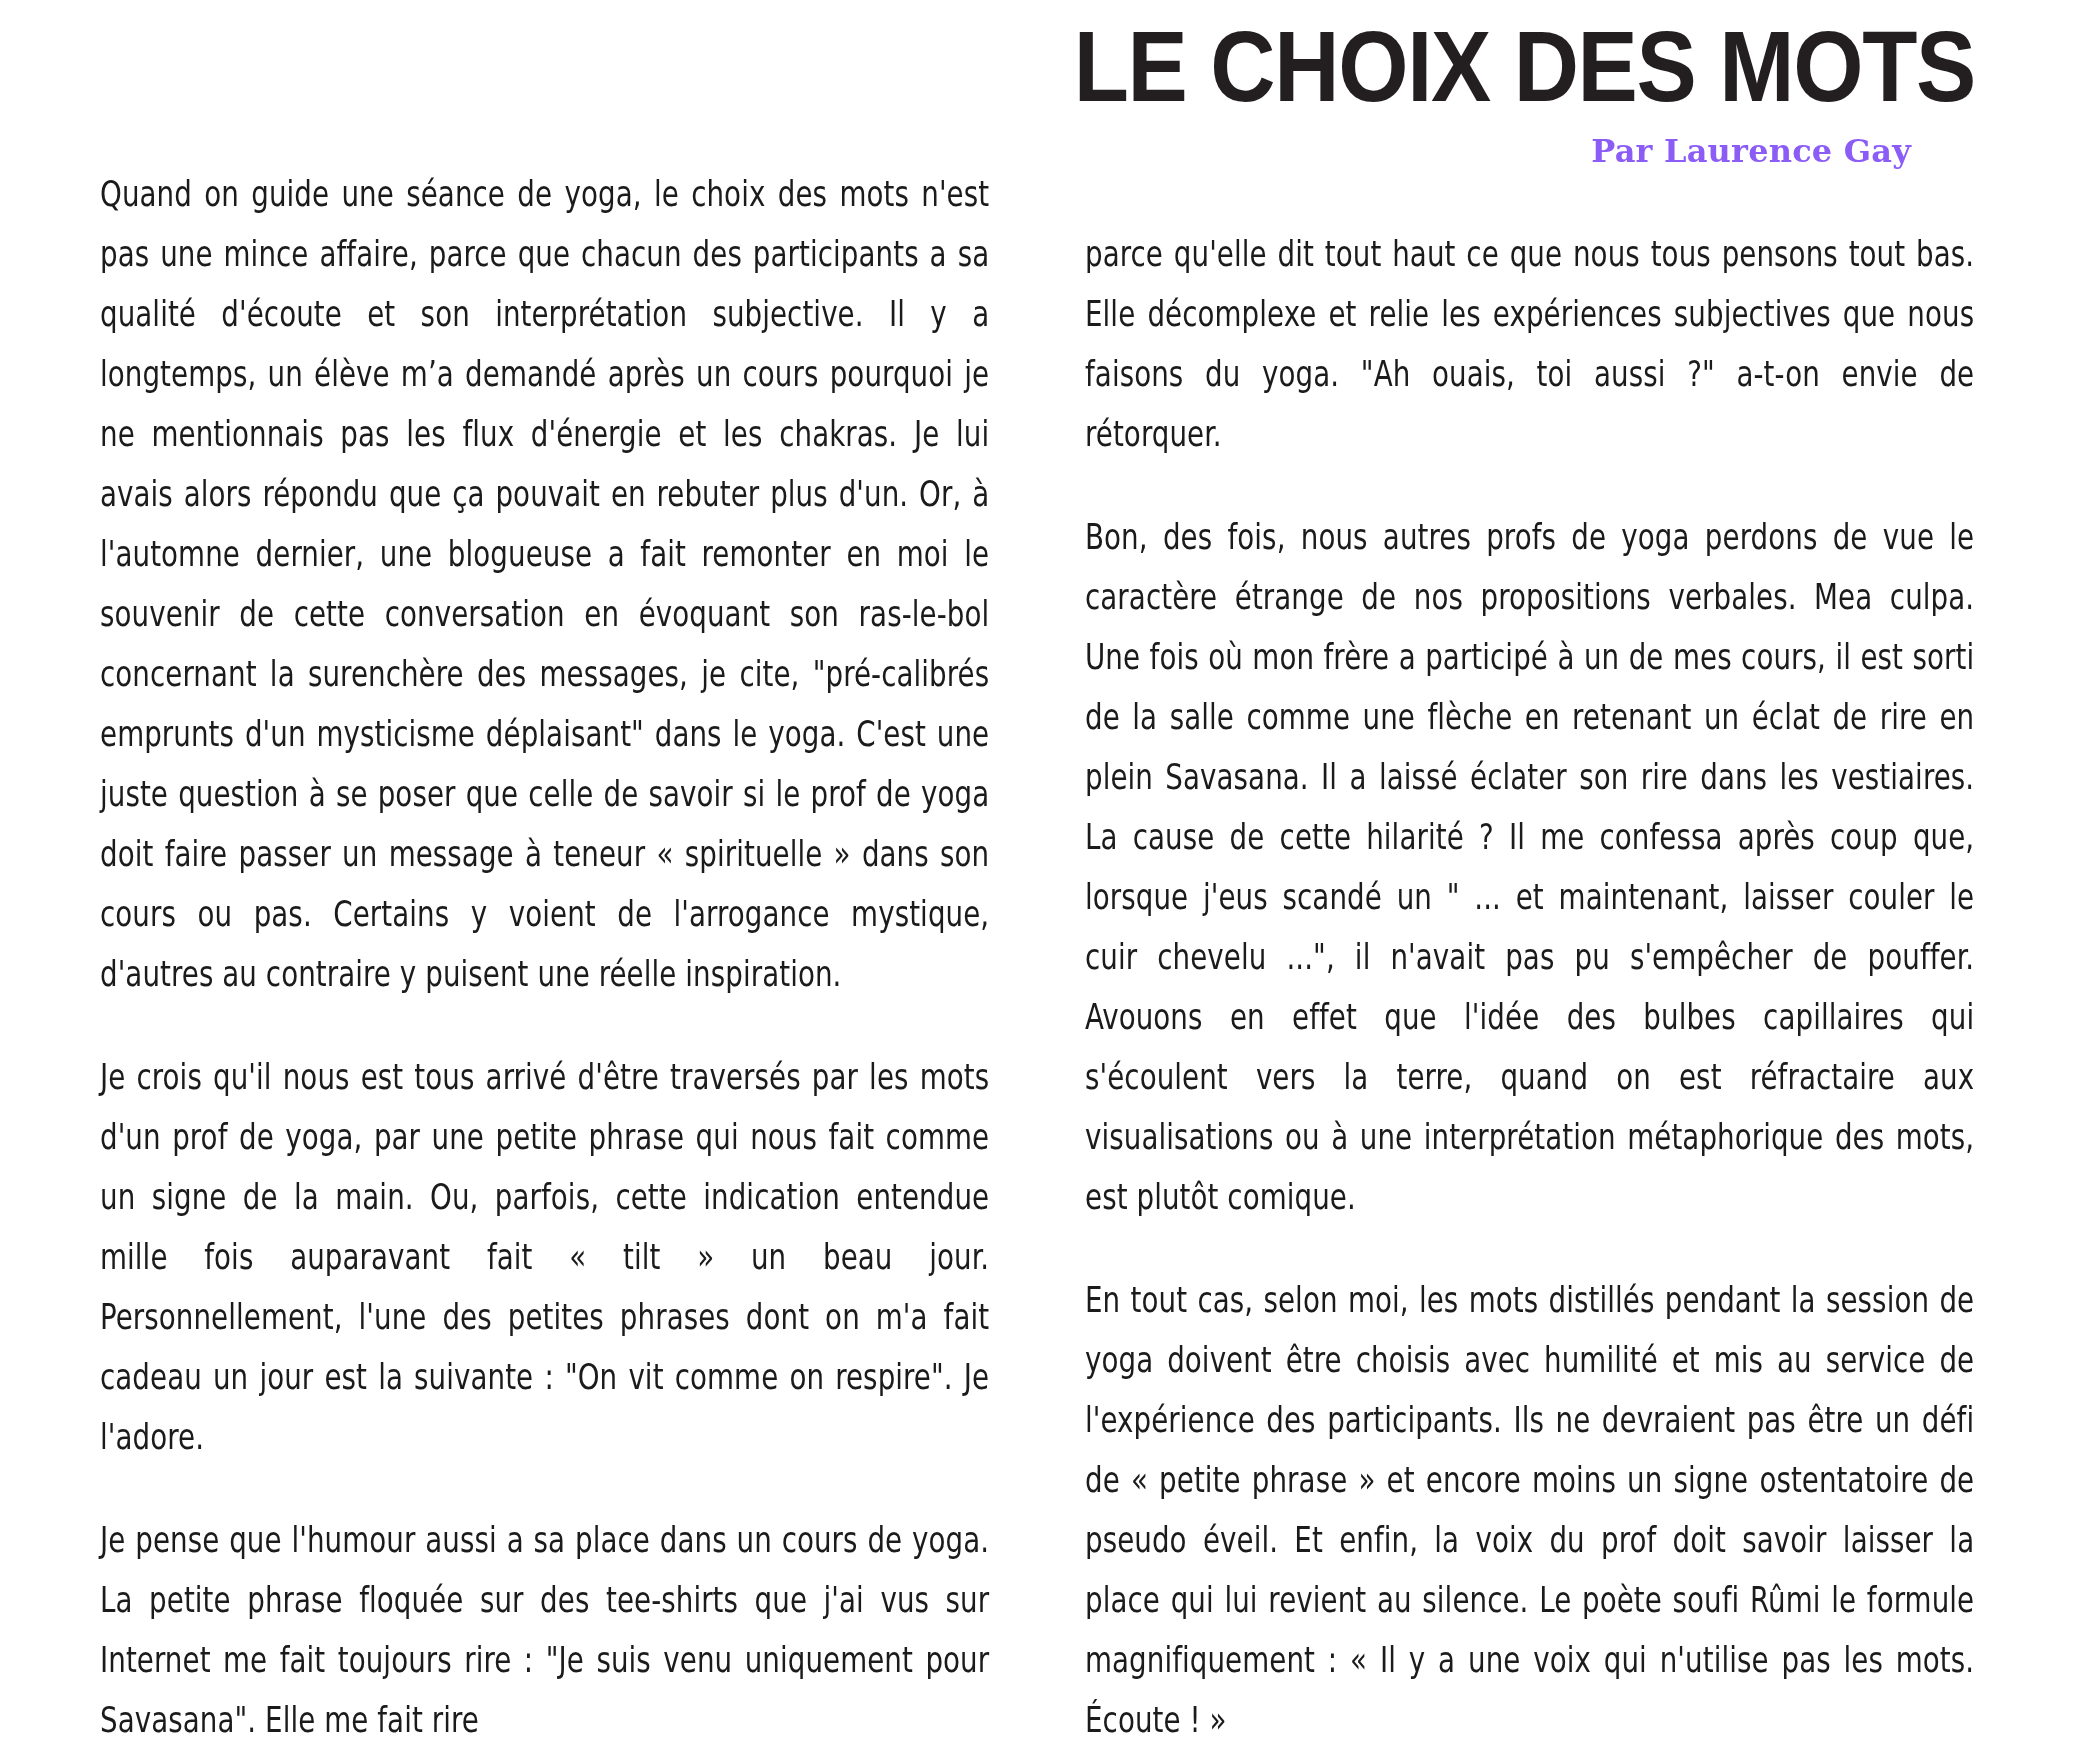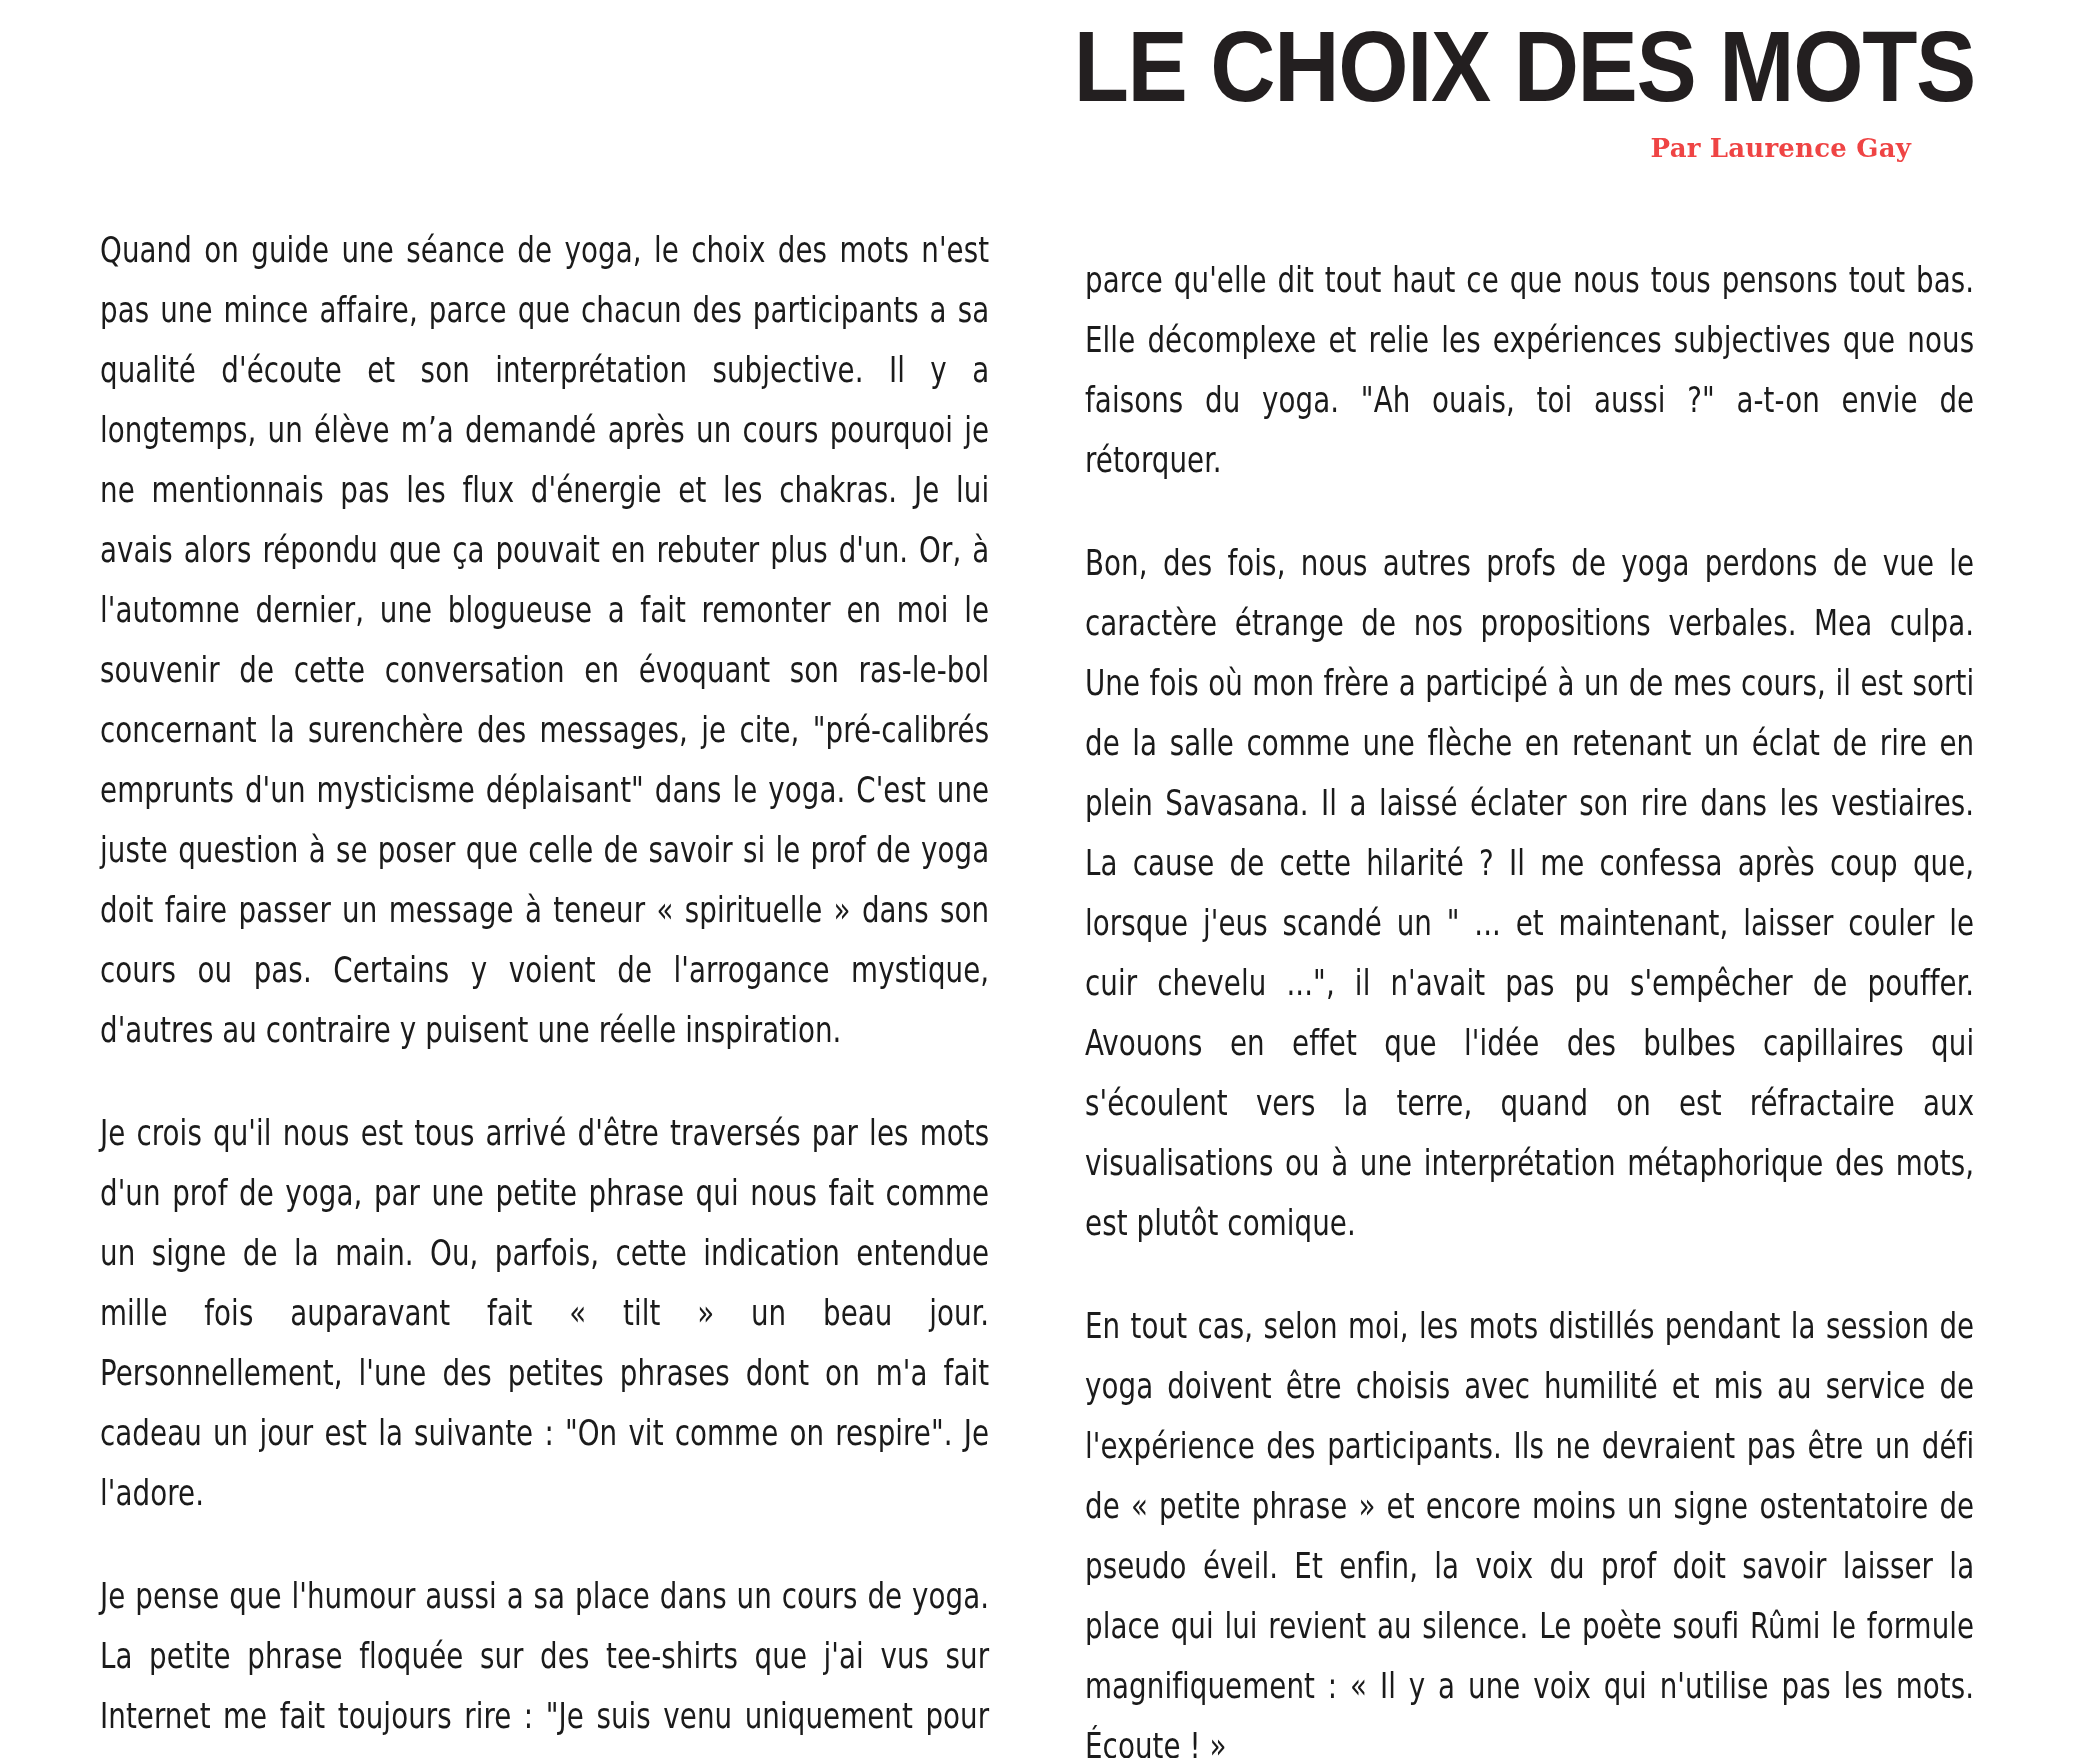--- a/index.html
+++ b/index.html
@@ -40,39 +40,39 @@
     transform: scaleX(0.895);
     transform-origin: right center;
     white-space: nowrap;
   }
 
   .article-byline {
     margin: 15.5px 0 0 0;
     text-align: right;
     font-family: "DejaVu Serif", "Liberation Serif", serif;
     font-weight: 700;
-    font-size: 26px;
+    font-size: 32px;
     line-height: 1.1;
     letter-spacing: 0.2px;
-    color: #ef4444;
+    color: #8b5cf6;
     padding-right: 64px;
   }
 
   
 
   .columns {
     position: absolute;
     left: 100px;
     top: 275px;
     width: 1875px;
     height: 1475px;
     display: flex;
     flex-direction: row;
     justify-content: space-between;
-    align-items: center;
+    align-items: flex-end;
   }
 
   .column {
     width: 890px;
     flex: 0 0 890px;
   }
 
   .body-paragraph {
     margin: 0 0 43px 0;
     font-family: "DejaVu Sans Condensed", "Liberation Sans Narrow", "Liberation Sans", "DejaVu Sans", sans-serif;

